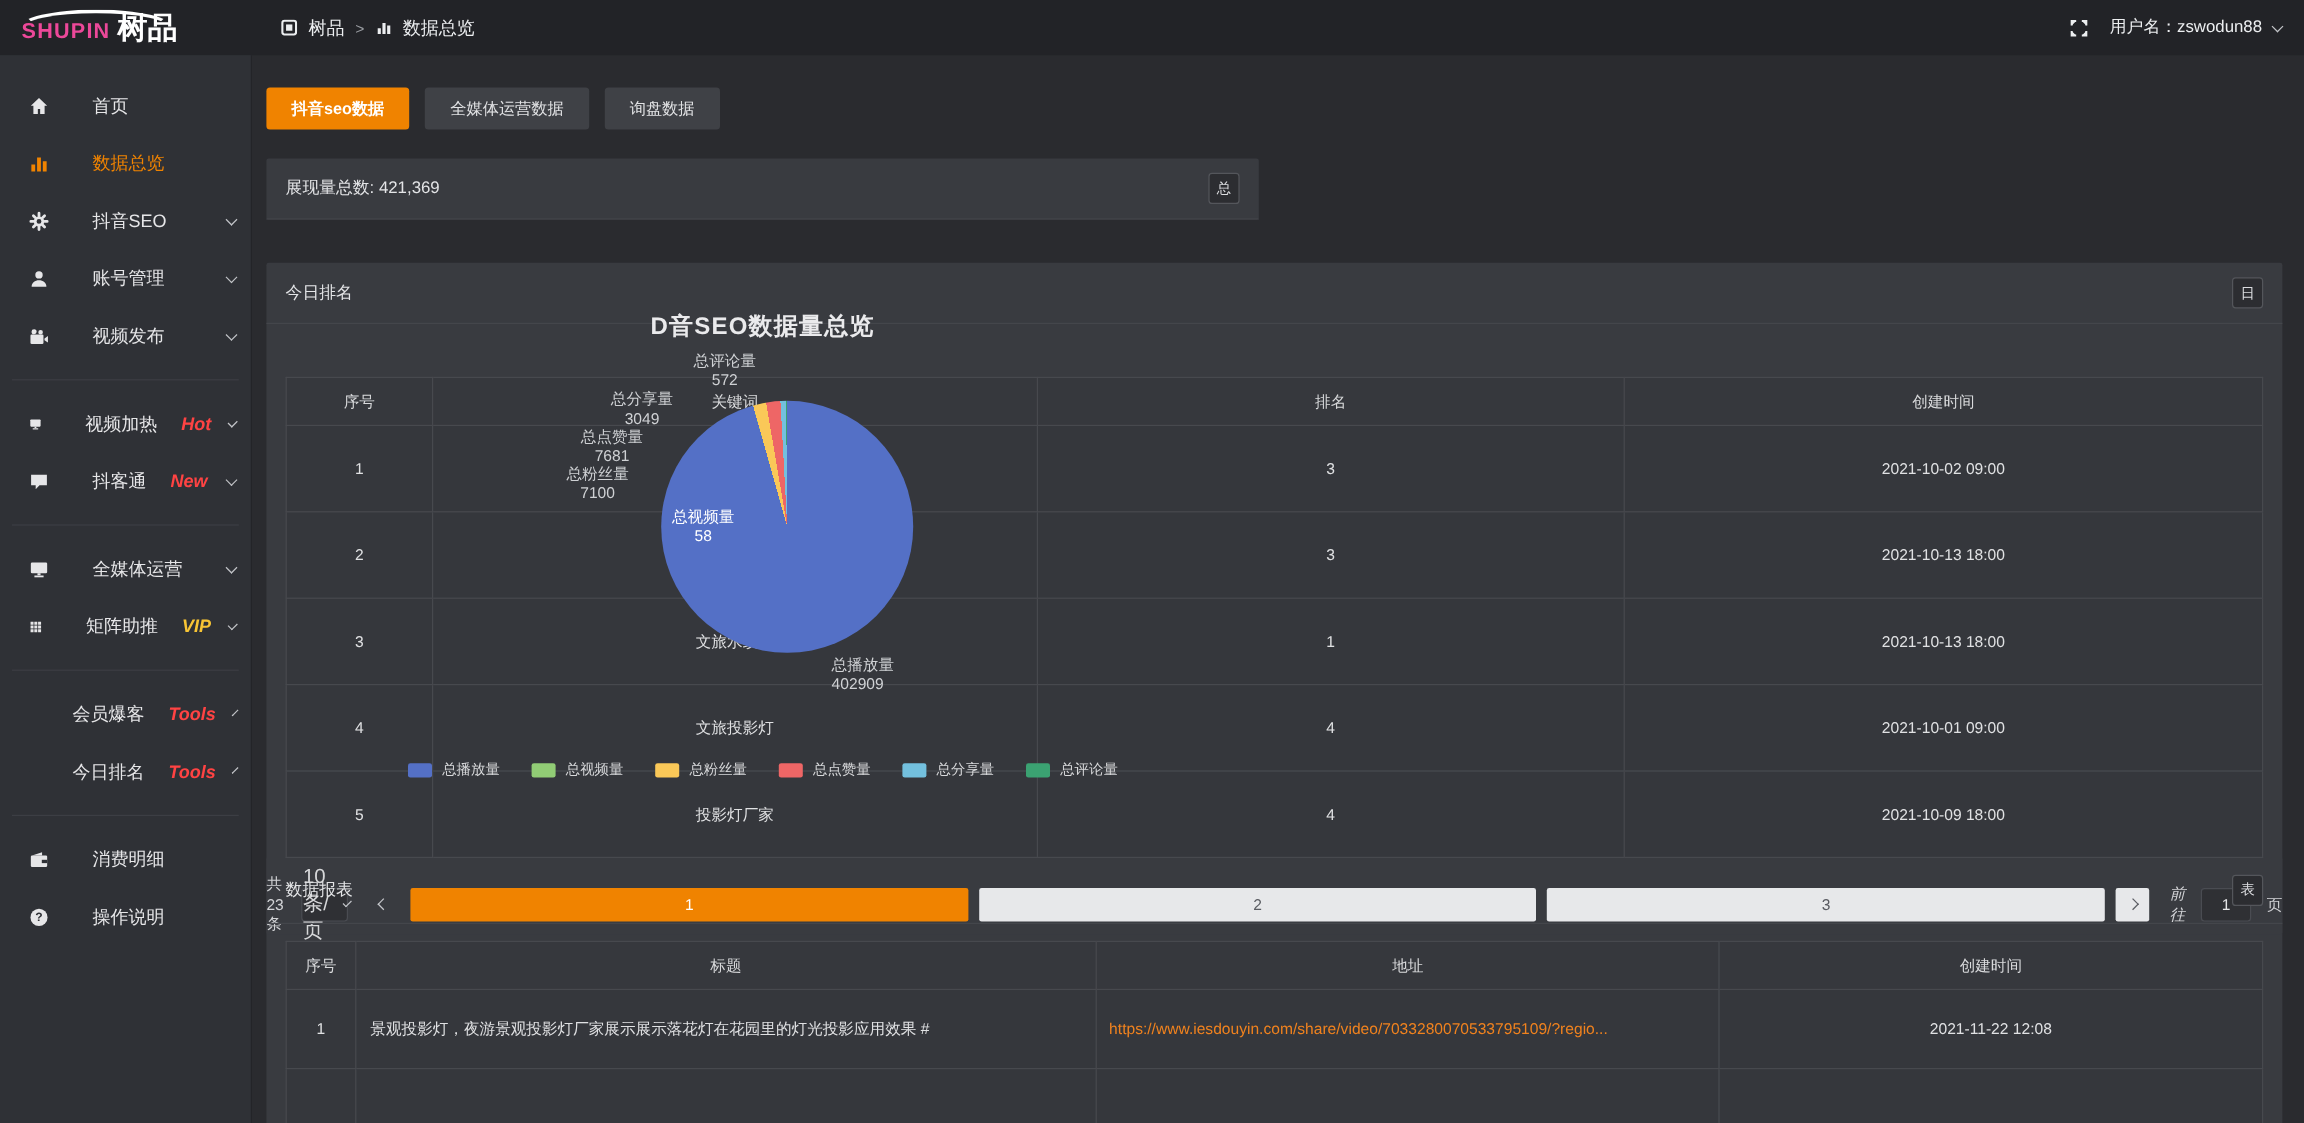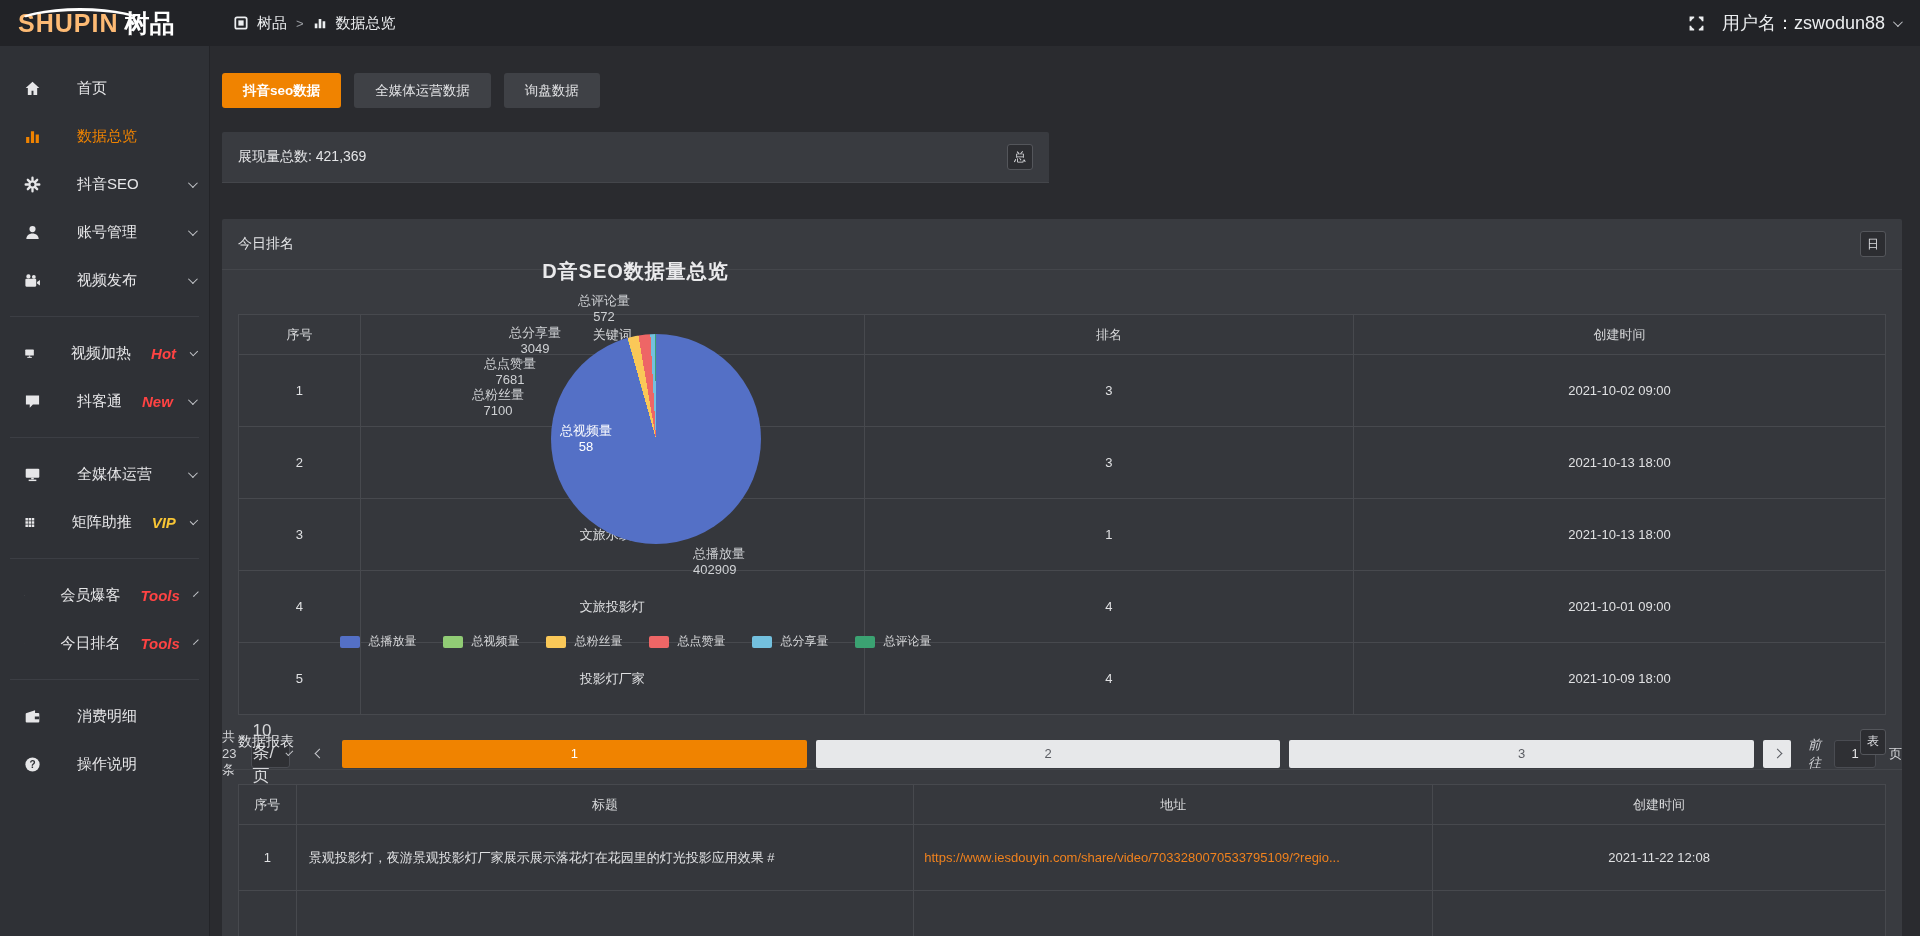--- a/index.html
+++ b/index.html
@@ -3,25 +3,25 @@
 <meta charset="utf-8">
 <style>
   * { margin:0; padding:0; box-sizing:border-box; }
   html,body { width:1920px; height:936px; background:#2a2b2f; font-family:"Liberation Sans","DejaVu Sans",sans-serif; }
   .page { width:1920px; height:936px; overflow:hidden; display:flex; flex-direction:column; background:#2a2b2f; }
 
   
   .topbar { height:46px; background:#222327; display:flex; align-items:center; flex-shrink:0; color:#eceef0; }
   .logo { width:212px; padding-left:18px; display:flex; align-items:baseline; position:relative; }
   .logo-arc { position:absolute; top:1px; left:16px; width:128px; height:30px; border:3px solid transparent; border-top-color:#fff; border-radius:50%; }
-  .logo-en { font-size:25px; font-weight:bold; letter-spacing:1px; color:#fdba74; }
+  .logo-en { font-size:18px; font-weight:bold; letter-spacing:1px; color:#ec4899; }
   .logo-cn { font-size:25px; font-weight:bold; color:#fff; margin-left:6px; }
   .crumbs { display:flex; align-items:center; gap:9px; margin-left:22px; font-size:15px; }
   .crumb-sep { color:#9a9da2; font-size:13px; }
-  .topbar-right { margin-left:auto; display:flex; align-items:center; gap:18px; padding-right:20px; font-size:18px; }
+  .topbar-right { margin-left:auto; display:flex; align-items:center; gap:18px; padding-right:20px; font-size:14px; }
   .chev { width:7px; height:7px; border-right:1.6px solid #c3c5c9; border-bottom:1.6px solid #c3c5c9; transform:rotate(45deg) translateY(-2px); display:inline-block; }
   svg.ic { fill:currentColor; display:block; }
 
   
   .body { flex:1; display:flex; min-height:0; }
   .sidebar { width:210px; background:#2f3136; border-right:1px solid #232428; padding-top:18px; flex-shrink:0; overflow:hidden; }
   .main { flex:1; padding:27px 18px 0 12px; overflow:hidden; min-width:0; }
 
   
   .s-item { height:48px; display:flex; align-items:center; gap:14px; padding:0 14px 0 24px; color:#e6e6e8; font-size:15px; cursor:pointer; }

